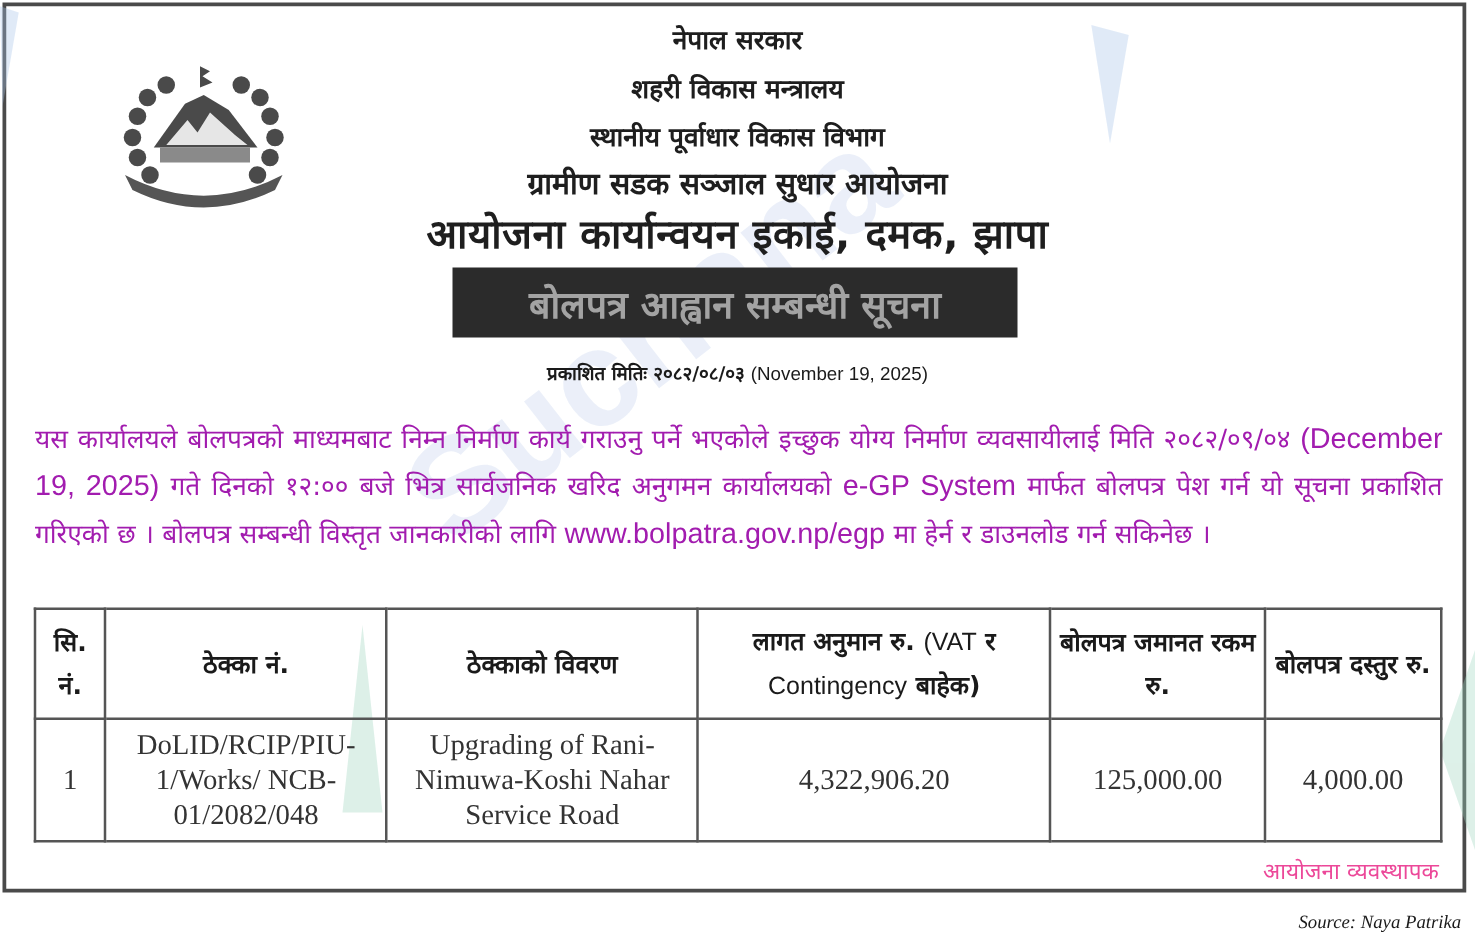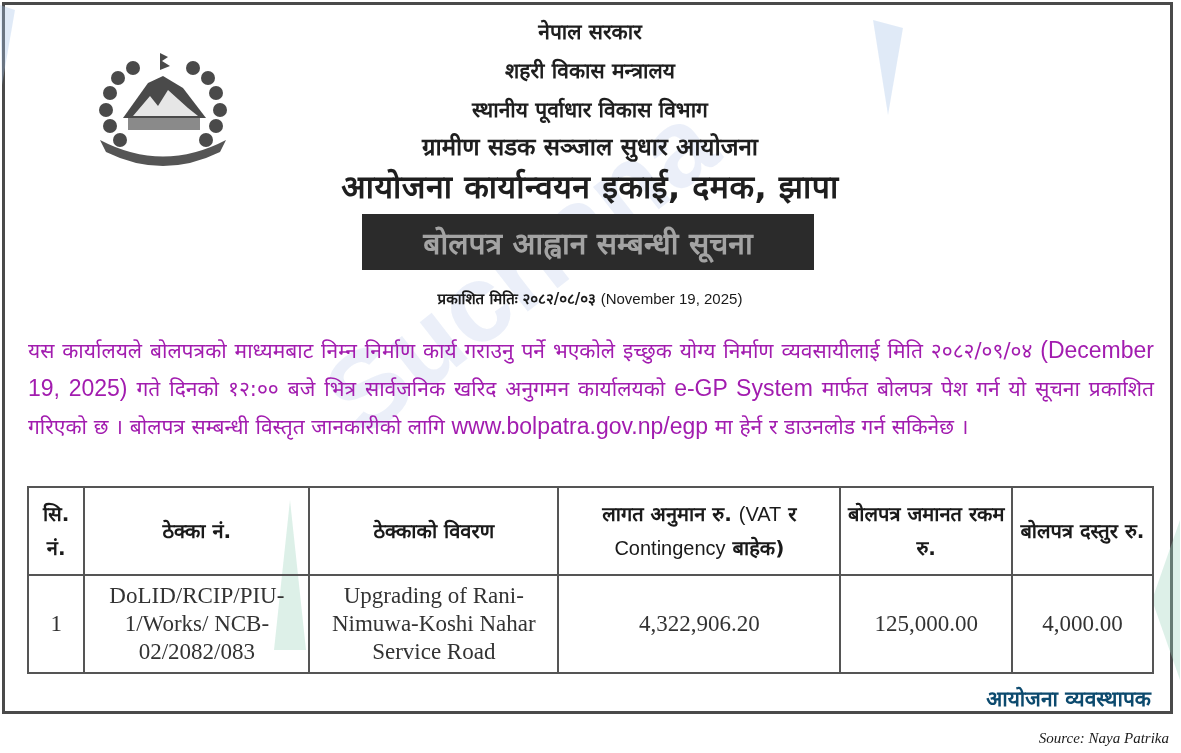--- a/index.html
+++ b/index.html
@@ -47,21 +47,21 @@
     border: 2px solid #555; text-align: center; vertical-align: middle; padding: 2px 4px;
   }
   table.tender th { height: 82px; font-weight: bold; line-height: 34px; }
   table.tender td {
     height: 92px; font-family: "Liberation Serif", serif; font-size: 23px; line-height: 28px; color: #333;
   }
   .c1 { width: 48px; border-radius: 23px; } .c2 { width: 218px; } .c3 { width: 250px; }
   .c4 { width: 284px; } .c5 { width: 166px; } .c6 { width: 135px; border-radius: 17px; }
   .hdr-en { font-family: "Liberation Sans", sans-serif; font-weight: normal; }
   .signature {
-    position: absolute; right: 30px; top: 684px; font-size: 21px; font-weight: bold; color: #0c4a6e;
+    position: absolute; right: 30px; top: 684px; font-size: 18px; font-weight: normal; color: #ec4899;
   }
   .source {
     position: absolute; right: 12px; top: 730px; font-family: Liberation Serif, serif;
     font-style: italic; font-size: 15px; color: #1a1a1a;
   }
   .wm-triangle { position: absolute; opacity: 0.35; }
   .wm-text {
     position: absolute; left: 300px; top: 360px; font-family: "Liberation Sans", sans-serif;
     font-weight: bold; font-size: 110px; color: #c7d4ee; opacity: 0.35; transform: rotate(-38deg);
     transform-origin: left top; pointer-events: none;
@@ -147,21 +147,21 @@
         <span class="hdr-en">Contingency</span>
         <span>बाहेक)</span>
       </th>
       <th class="c5">बोलपत्र जमानत रकम रु.</th>
       <th class="c6">बोलपत्र दस्तुर रु.</th>
     </tr>
   </thead>
   <tbody>
     <tr>
       <td>1</td>
-      <td>DoLID/RCIP/PIU-1/Works/ NCB-02/2082/083</td>
+      <td>DoLID/RCIP/PIU-1/Works/ NCB-01/2082/048</td>
       <td>Upgrading of Rani-Nimuwa-Koshi Nahar Service Road</td>
       <td>4,322,906.20</td>
       <td>125,000.00</td>
       <td>4,000.00</td>
     </tr>
   </tbody>
 </table>
 
 <div class="signature">आयोजना व्यवस्थापक</div>
 <div class="source">Source: Naya Patrika</div>

